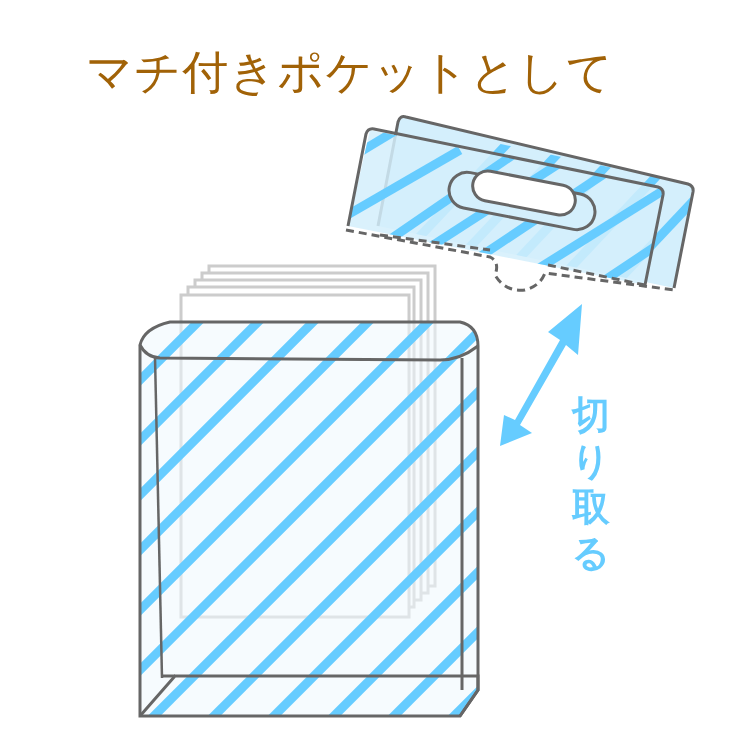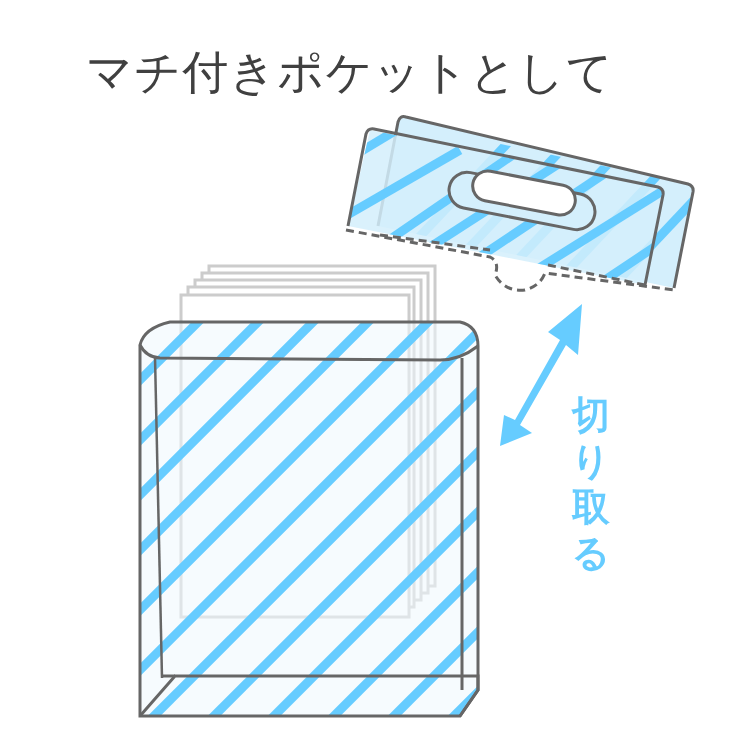--- a/index.html
+++ b/index.html
@@ -1,19 +1,19 @@
 <!DOCTYPE html>
 <html><head>
 <meta charset="utf-8">
 <style>
   html, body { margin:0; padding:0; background:#ffffff; }
   body { width:750px; height:750px; position:relative; overflow:hidden; }
   .title {
     position:absolute; left:0; top:42px; width:700px; text-align:center;
-    font-family:"DejaVu Sans", sans-serif; font-size:46px; color:#404040;
+    font-family:"DejaVu Sans", sans-serif; font-size:46px; color:#a16207;
     letter-spacing:1px; line-height:60px;
   }
   .vlabel {
     position:absolute; left:566px; top:392px; width:50px;
     font-family:"DejaVu Sans", sans-serif; font-weight:bold; font-size:38px;
     color:#66ccff; line-height:46px; text-align:center;
   }
   .vlabel span { display:block; }
   svg.art { position:absolute; left:0; top:0; }
 </style>

